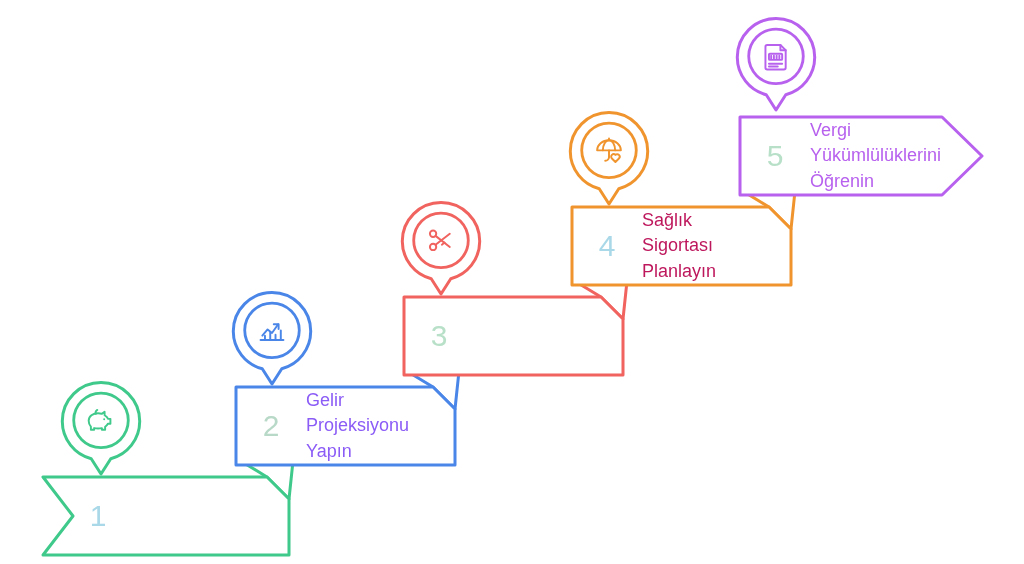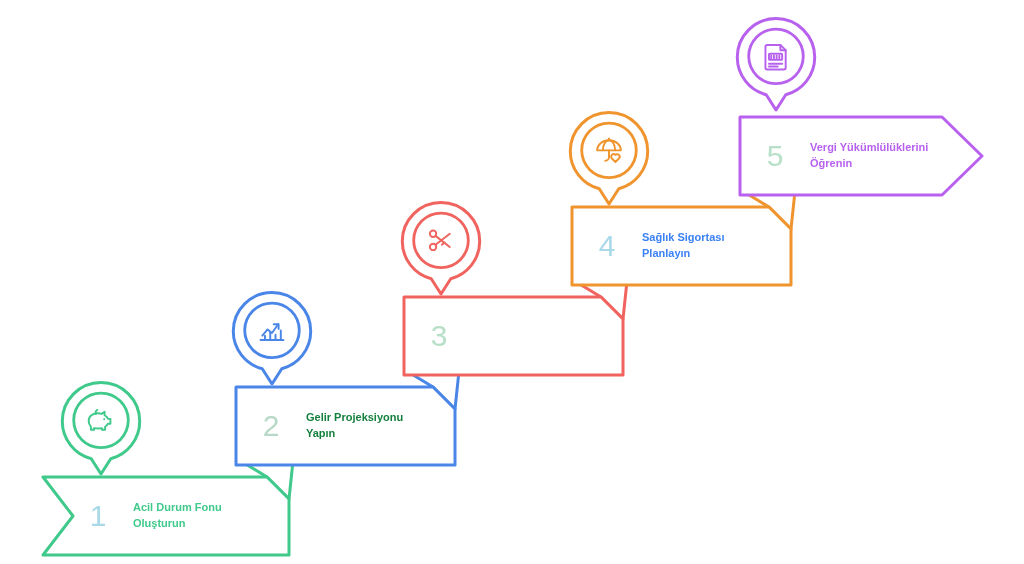--- a/index.html
+++ b/index.html
@@ -37,44 +37,42 @@
   .step-num {
     font-size: 30px;
     font-weight: 400;
     letter-spacing: 0px;
     line-height: 1;
     width: 42px;
     text-align: center;
     flex: none;
   }
   .step-label {
-    font-size: 11px;
-    font-weight: bold;
+    font-size: 18px;
+    font-weight: normal;
     line-height: 1.42;
     white-space: pre-line;
     margin-left: 14px;
   }
   .pin {
     position: absolute;
   }
   .pin svg { display: block; overflow: visible; }
 </style>
 </head>
 <body>
 
 <div id="stage">
     <div class="step" style="left: 43px; top: 477px; width: 246px; height: 78px;">
       <svg class="banner-svg" width="280" height="112" viewBox="-4 -24 280 112" style="left: -4px; top: -24px;">
         <path d="M224 0 L198 -15.84 L250 -15.84 L246 22 Z" fill="#ffffff" stroke="#3fc98a" stroke-width="3" stroke-linejoin="round"></path>
         <path d="M0 0 L224 0 L246 22 L246 78 L0 78 L30 39 Z" fill="#ffffff" stroke="#3fc98a" stroke-width="3" stroke-linejoin="round"></path>
       </svg>
       <div class="banner-text" style="left: 34px; top: 0px; width: 206px; height: 78px;">
         <div class="step-num" style="color: rgb(169, 216, 232);">1</div>
-        <div class="step-label" style="color: rgb(63, 201, 138);">Acil Durum Fonu
-Oluşturun</div>
       </div>
     </div>
     <div class="pin" style="left: 57px; top: 379px; width: 88px; height: 98.56px;">
       <svg width="88" height="98.56" viewBox="0 0 100 112">
         <path d="M50 4 C25.7 4 6 23.7 6 48 C6 68.5 20 85.7 38.9 90.6 L50 108 L61.1 90.6 C80 85.7 94 68.5 94 48 C94 23.7 74.3 4 50 4 Z" fill="none" stroke="#3fc98a" stroke-width="3.4" stroke-linejoin="round"></path>
         <circle cx="50" cy="47" r="31" fill="none" stroke="#3fc98a" stroke-width="3.2"></circle>
         <g transform="translate(26,23) scale(1.0)">
           <g fill="none" stroke="#3fc98a" stroke-width="2.2" stroke-linecap="round" stroke-linejoin="round">
             <path d="M10 24.5c0-5 4.8-8.6 10.6-8.6 1.5 0 3 .2 4.3.7l3.2-2.3v3.9c1.8 1 3.2 2.4 4 4.1h2.6v5.6h-2.9c-.7 1.3-1.8 2.5-3.1 3.4v3.4h-3.7v-1.9c-1.3.3-2.8.5-4.4.5s-3-.2-4.4-.5v1.9h-3.7v-3.5C11.4 29.9 10 27.4 10 24.5z"></path>
             <circle cx="27.6" cy="22.8" r="1.1" fill="#3fc98a" stroke="none"></circle>
@@ -83,21 +81,21 @@
         </g>
       </svg>
     </div>
     <div class="step" style="left: 236px; top: 387px; width: 219px; height: 78px;">
       <svg class="banner-svg" width="253" height="112" viewBox="-4 -24 253 112" style="left: -4px; top: -24px;">
         <path d="M197 0 L171 -15.84 L223 -15.84 L219 22 Z" fill="#ffffff" stroke="#4a86e8" stroke-width="3" stroke-linejoin="round"></path>
         <path d="M0 0 L197 0 L219 22 L219 78 L0 78 Z" fill="#ffffff" stroke="#4a86e8" stroke-width="3" stroke-linejoin="round"></path>
       </svg>
       <div class="banner-text" style="left: 14px; top: 0px; width: 179px; height: 78px;">
         <div class="step-num" style="color: rgb(184, 217, 199);">2</div>
-        <div class="step-label" style="color: #15803d;">Gelir Projeksiyonu
+        <div class="step-label" style="color: #8b5cf6;">Gelir Projeksiyonu
 Yapın</div>
       </div>
     </div>
     <div class="pin" style="left: 228px; top: 289px; width: 88px; height: 98.56px;">
       <svg width="88" height="98.56" viewBox="0 0 100 112">
         <path d="M50 4 C25.7 4 6 23.7 6 48 C6 68.5 20 85.7 38.9 90.6 L50 108 L61.1 90.6 C80 85.7 94 68.5 94 48 C94 23.7 74.3 4 50 4 Z" fill="none" stroke="#4a86e8" stroke-width="3.4" stroke-linejoin="round"></path>
         <circle cx="50" cy="47" r="31" fill="none" stroke="#4a86e8" stroke-width="3.2"></circle>
         <g transform="translate(26,23) scale(1.0)">
           <g fill="none" stroke="#4a86e8" stroke-width="2.2" stroke-linecap="round" stroke-linejoin="round">
             <path d="M11 35h26"></path>
@@ -132,21 +130,21 @@
         </g>
       </svg>
     </div>
     <div class="step" style="left: 572px; top: 207px; width: 219px; height: 78px;">
       <svg class="banner-svg" width="253" height="112" viewBox="-4 -24 253 112" style="left: -4px; top: -24px;">
         <path d="M197 0 L171 -15.84 L223 -15.84 L219 22 Z" fill="#ffffff" stroke="#f0942e" stroke-width="3" stroke-linejoin="round"></path>
         <path d="M0 0 L197 0 L219 22 L219 78 L0 78 Z" fill="#ffffff" stroke="#f0942e" stroke-width="3" stroke-linejoin="round"></path>
       </svg>
       <div class="banner-text" style="left: 14px; top: 0px; width: 179px; height: 78px;">
         <div class="step-num" style="color: rgb(169, 216, 232);">4</div>
-        <div class="step-label" style="color: #3b82f6;">Sağlık Sigortası
+        <div class="step-label" style="color: #be185d;">Sağlık Sigortası
 Planlayın</div>
       </div>
     </div>
     <div class="pin" style="left: 565px; top: 109px; width: 88px; height: 98.56px;">
       <svg width="88" height="98.56" viewBox="0 0 100 112">
         <path d="M50 4 C25.7 4 6 23.7 6 48 C6 68.5 20 85.7 38.9 90.6 L50 108 L61.1 90.6 C80 85.7 94 68.5 94 48 C94 23.7 74.3 4 50 4 Z" fill="none" stroke="#f0942e" stroke-width="3.4" stroke-linejoin="round"></path>
         <circle cx="50" cy="47" r="31" fill="none" stroke="#f0942e" stroke-width="3.2"></circle>
         <g transform="translate(26,23) scale(1.0)">
           <g fill="none" stroke="#f0942e" stroke-width="2.2" stroke-linecap="round" stroke-linejoin="round">
             <path d="M10.5 24c0-6.4 6-11.5 13.5-11.5S37.5 17.6 37.5 24z"></path>

